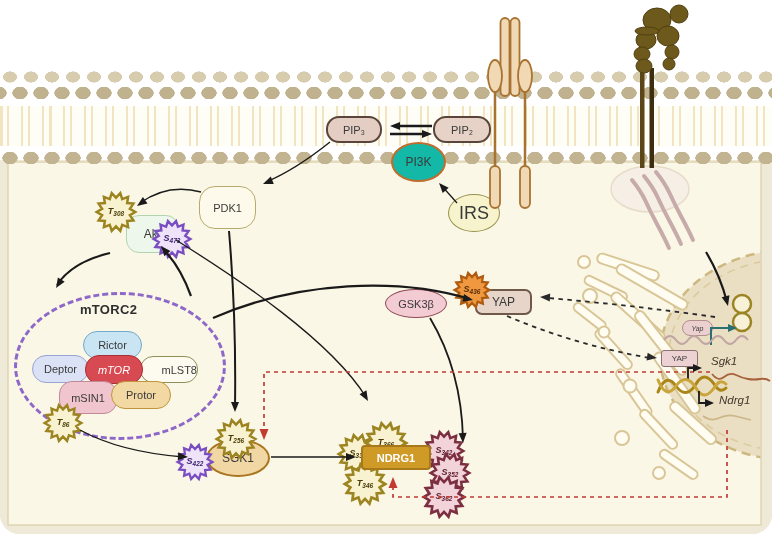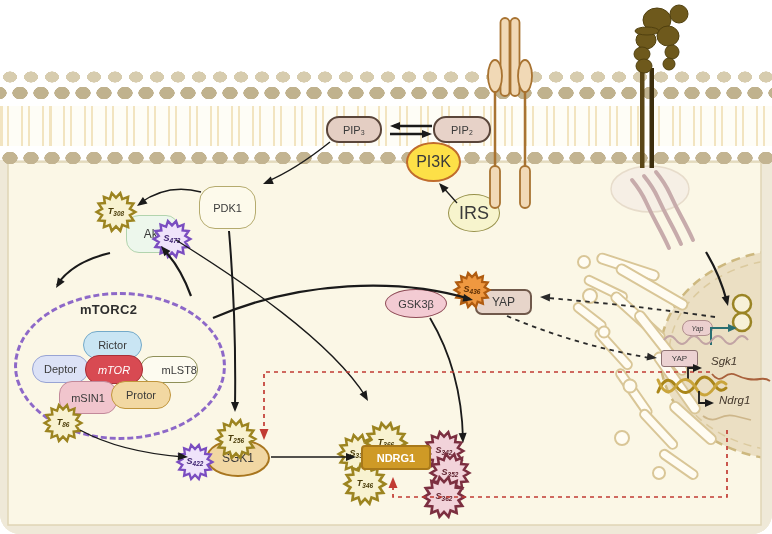--- a/index.html
+++ b/index.html
@@ -215,21 +215,21 @@
     </g>
     <path d="M703,416 q8,6 16,2 t16,-2 t16,4" fill="none" stroke="#cdb68a" stroke-width="1.8"></path>
   </svg>
 
   <div class="pill" style="left:326px;top:116px;width:56px;height:27px;border-radius:13px;background:#e4cec3;border:2px solid #5a453a;">
        <span>PIP₃</span>
     </div>
   <div class="pill" style="left:433px;top:116px;width:58px;height:27px;border-radius:13px;background:#e7d2c8;border:2px solid #5a453a;">
        <span>PIP₂</span>
     </div>
-  <div class="pill" style="left:406px;top:142px;width:55px;height:40px;border-radius:50%;background:#fde047;border:2px solid #c06c2c;font-size:16px;">
+  <div class="pill" style="left:391px;top:142px;width:55px;height:40px;border-radius:50%;background:#14b8a6;border:2px solid #c06c2c;font-size:12px;">
        <span>PI3K</span>
     </div>
   <div class="pill" style="left:448px;top:194px;width:52px;height:38px;border-radius:50%;background:#f7f4cd;border:1.5px solid #97914a;font-size:18px;">
        <span>IRS</span>
     </div>
   <div class="pill" style="left:199px;top:186px;width:57px;height:43px;border-radius:16px;background:#fdfaeb;border:1.5px solid #b5ab6e;">
        <span>PDK1</span>
     </div>
   <div class="pill" style="left:106px;top:215px;width:53px;height:38px;border-radius:13px;background:#edf7ec;border:1.5px solid #b2d4ae;font-size:12px;margin-left:20px;">
        <span>Akt</span>

